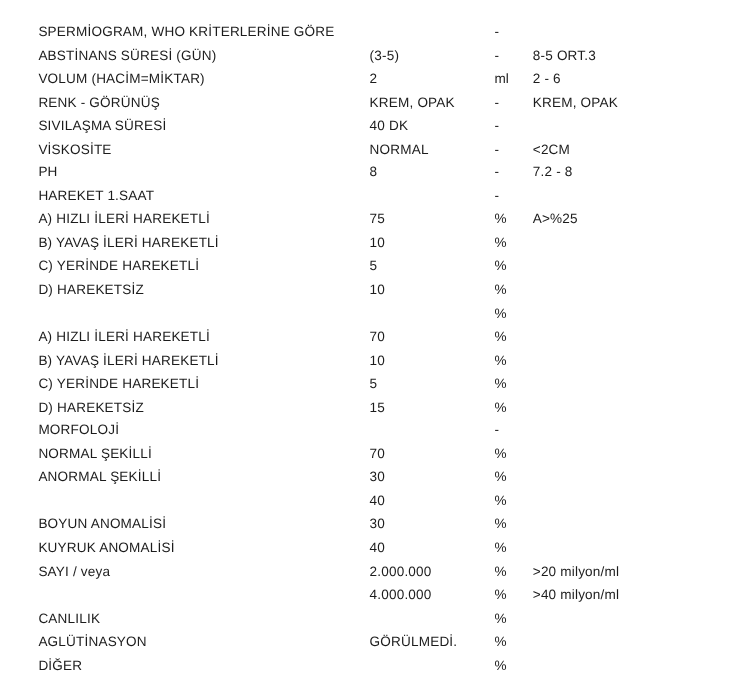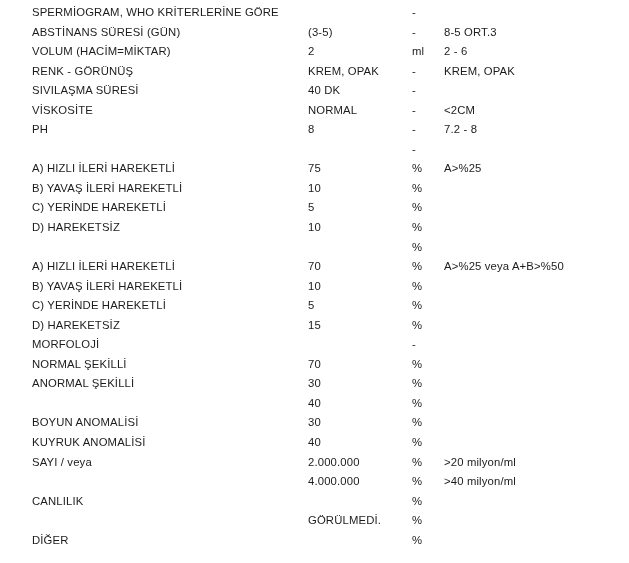--- a/index.html
+++ b/index.html
@@ -14,21 +14,21 @@
     font-family: "Liberation Sans", "DejaVu Sans", sans-serif;
     color: #1c1c1c;
     -webkit-font-smoothing: antialiased;
   }
 
   #report {
     position: relative;
     width: 629px;
     height: 563px;
     box-sizing: border-box;
-    padding-top: 3px;
+    padding-top: 18px;
   }
 
   .rows {
     display: block;
   }
 
   .row {
     display: block;
     position: relative;
     height: 19.55px;
@@ -102,20 +102,21 @@
         <span class="cell c-unit">-</span>
         <span class="cell c-ref">&lt;2CM</span>
       </div>
       <div class="row">
         <span class="cell c-label">PH</span>
         <span class="cell c-value">8</span>
         <span class="cell c-unit">-</span>
         <span class="cell c-ref">7.2 - 8</span>
       </div>
       <div class="row">
+        <span class="cell c-label">HAREKET 1.SAAT</span>
         <span class="cell c-value"></span>
         <span class="cell c-unit">-</span>
         <span class="cell c-ref"></span>
       </div>
       <div class="row">
         <span class="cell c-label">A) HIZLI İLERİ HAREKETLİ</span>
         <span class="cell c-value">75</span>
         <span class="cell c-unit">%</span>
         <span class="cell c-ref">A&gt;%25</span>
       </div>
@@ -139,21 +140,20 @@
       </div>
       <div class="row">
         <span class="cell c-value"></span>
         <span class="cell c-unit">%</span>
         <span class="cell c-ref"></span>
       </div>
       <div class="row">
         <span class="cell c-label">A) HIZLI İLERİ HAREKETLİ</span>
         <span class="cell c-value">70</span>
         <span class="cell c-unit">%</span>
-        <span class="cell c-ref">A&gt;%25 veya A+B&gt;%50</span>
       </div>
       <div class="row">
         <span class="cell c-label">B) YAVAŞ İLERİ HAREKETLİ</span>
         <span class="cell c-value">10</span>
         <span class="cell c-unit">%</span>
         <span class="cell c-ref"></span>
       </div>
       <div class="row">
         <span class="cell c-label">C) YERİNDE HAREKETLİ</span>
         <span class="cell c-value">5</span>
@@ -212,20 +212,21 @@
         <span class="cell c-unit">%</span>
         <span class="cell c-ref">&gt;40 milyon/ml</span>
       </div>
       <div class="row">
         <span class="cell c-label">CANLILIK</span>
         <span class="cell c-value"></span>
         <span class="cell c-unit">%</span>
         <span class="cell c-ref"></span>
       </div>
       <div class="row">
+        <span class="cell c-label">AGLÜTİNASYON</span>
         <span class="cell c-value">GÖRÜLMEDİ.</span>
         <span class="cell c-unit">%</span>
         <span class="cell c-ref"></span>
       </div>
       <div class="row">
         <span class="cell c-label">DİĞER</span>
         <span class="cell c-value"></span>
         <span class="cell c-unit">%</span>
         <span class="cell c-ref"></span>
       </div>

